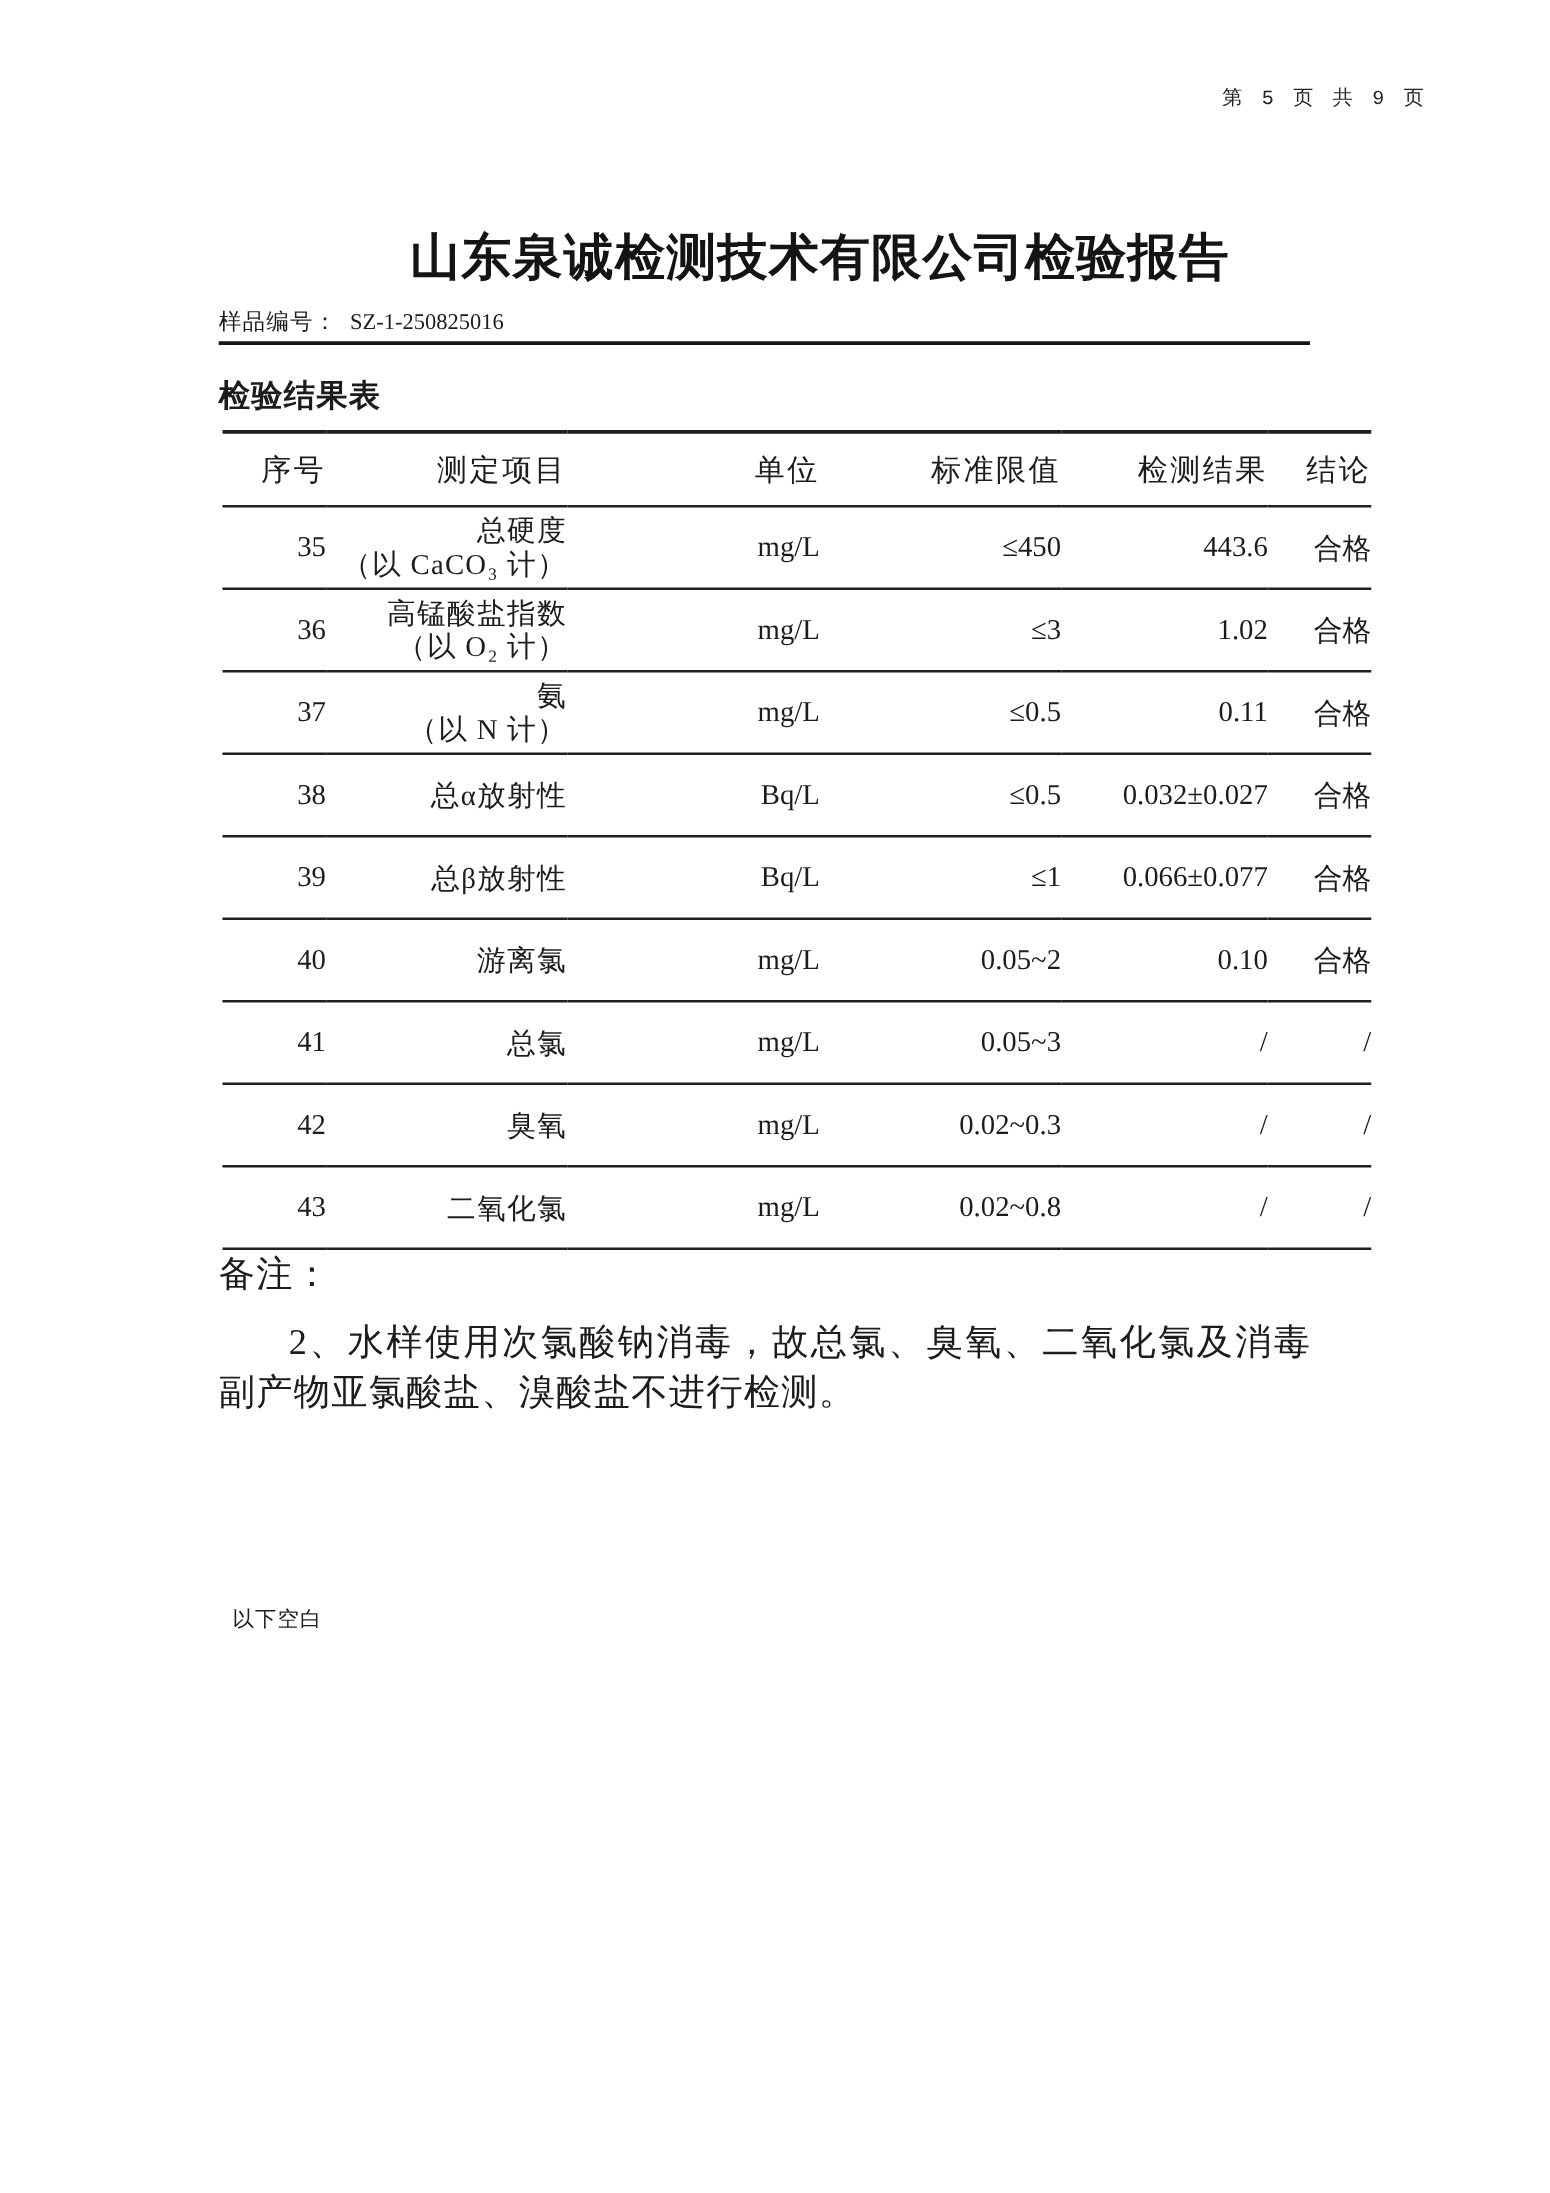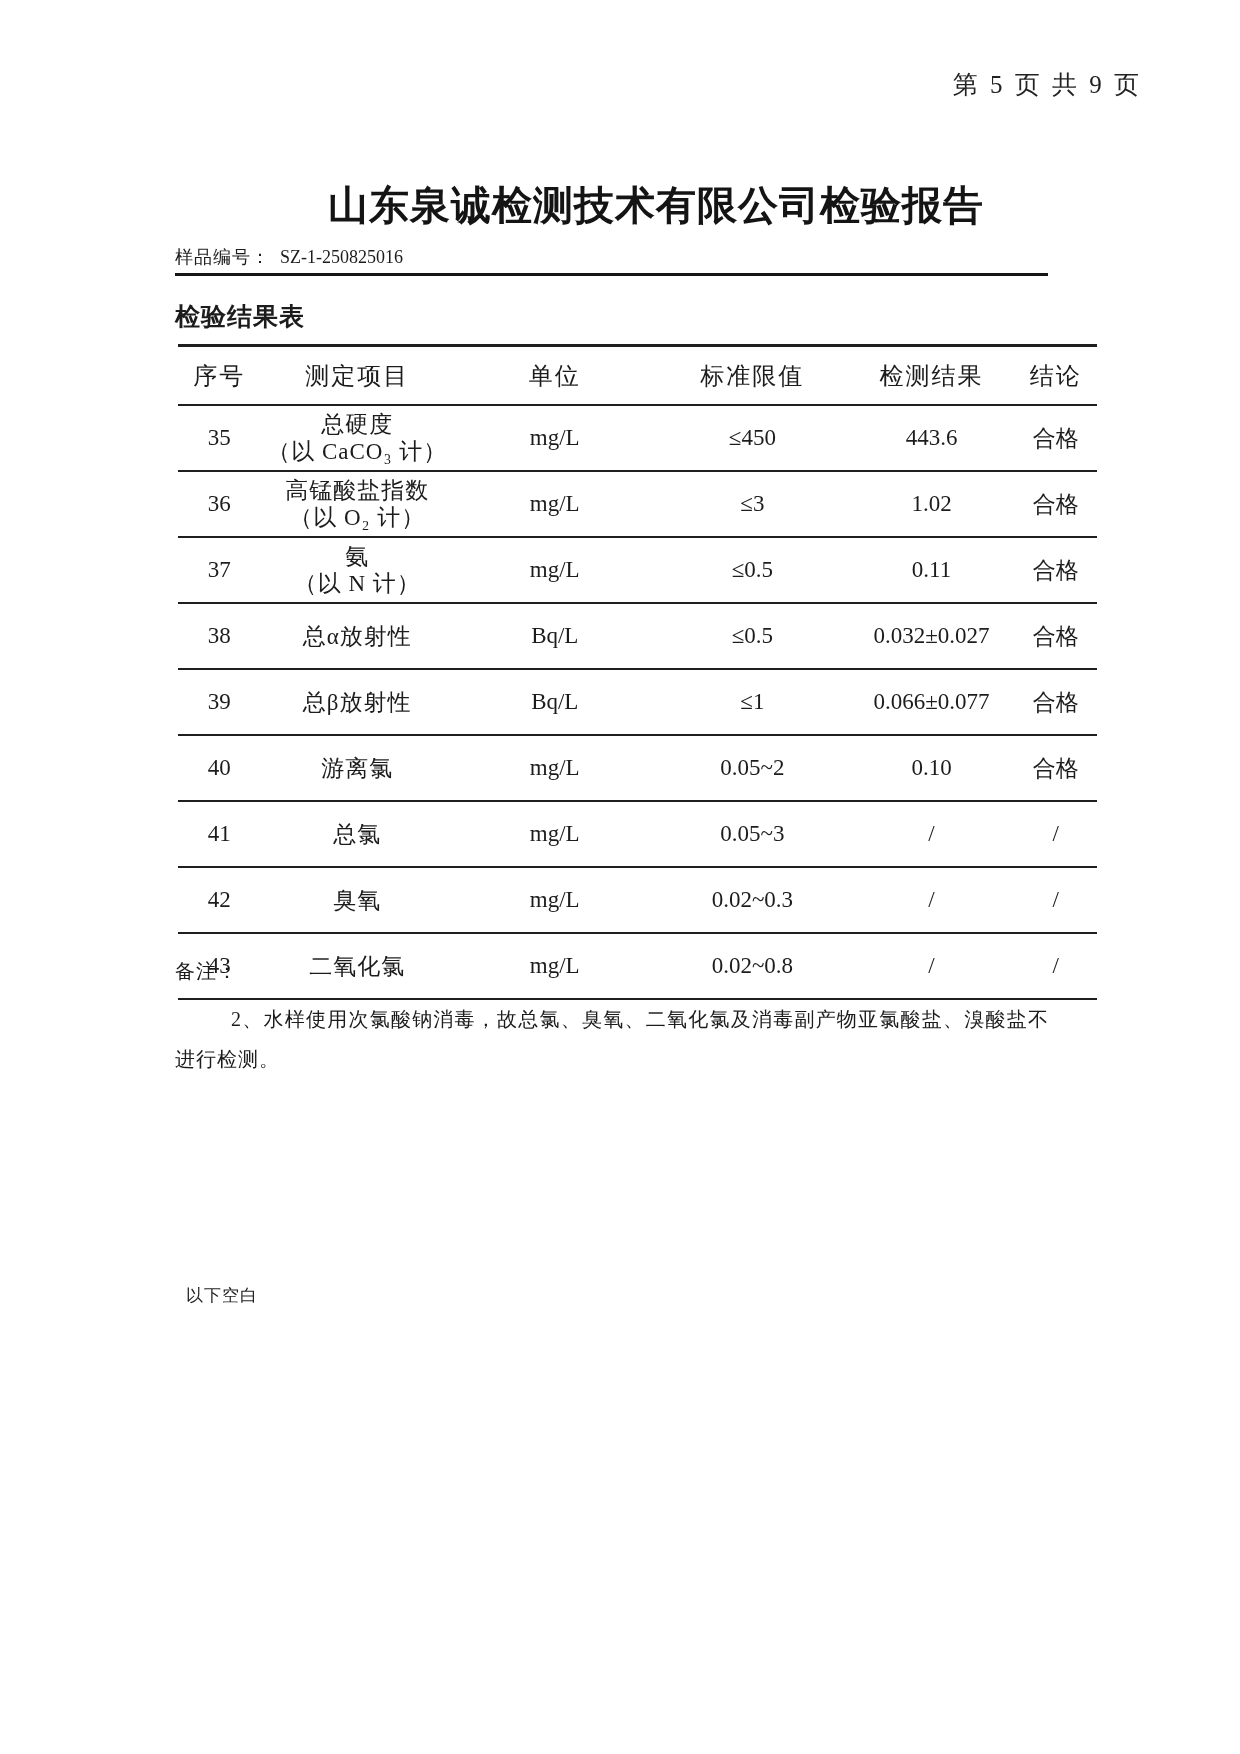--- a/index.html
+++ b/index.html
@@ -14,24 +14,25 @@
     margin: 0 auto;
     background: #ffffff;
     color: #1c1c1c;
     font-family: "Liberation Serif", "DejaVu Serif", serif;
     overflow: hidden;
   }
   .page-number {
     position: absolute;
     top: 68px;
     right: 98px;
-    font-size: 25px;
+    font-size: 16px;
     letter-spacing: 3px;
     color: #222;
     white-space: nowrap;
+    font-family: Liberation Mono, monospace;
   }
   .report-title {
     position: absolute;
     top: 178px;
     left: 0;
     width: 100%;
     text-align: center;
     font-family: "Liberation Sans", "DejaVu Sans", sans-serif;
     font-weight: 700;
     font-size: 40px;
@@ -67,43 +68,43 @@
     left: 178px;
     top: 344px;
     width: 919px;
     border-collapse: collapse;
     table-layout: fixed;
     border-top: 3px solid #1f1f1f;
   }
   table.results tr { border-bottom: 2px solid #1f1f1f; }
   table.results th,
   table.results td {
-    text-align: center;
+    text-align: right;
     vertical-align: middle;
     font-weight: normal;
     padding: 0;
     color: #1c1c1c;
   }
   table.results th {
     height: 57px;
     font-size: 24px;
     letter-spacing: 2px;
   }
   table.results td {
     height: 64px;
     font-size: 23px;
   }
   td .item-main  { line-height: 27px; letter-spacing: 1px; }
   td .item-note  { line-height: 27px; letter-spacing: 1px; }
   .notes {
     position: absolute;
     left: 175px;
-    top: 958px;
+    top: 1000px;
     width: 874px;
-    font-size: 20px;
+    font-size: 29px;
   }
   .notes .notes-label {
     letter-spacing: 1px;
     margin-bottom: 14px;
   }
   .notes .note-item {
     text-indent: 56px;
     line-height: 40px;
     margin: 0 0 4px 0;
     letter-spacing: 1px;

